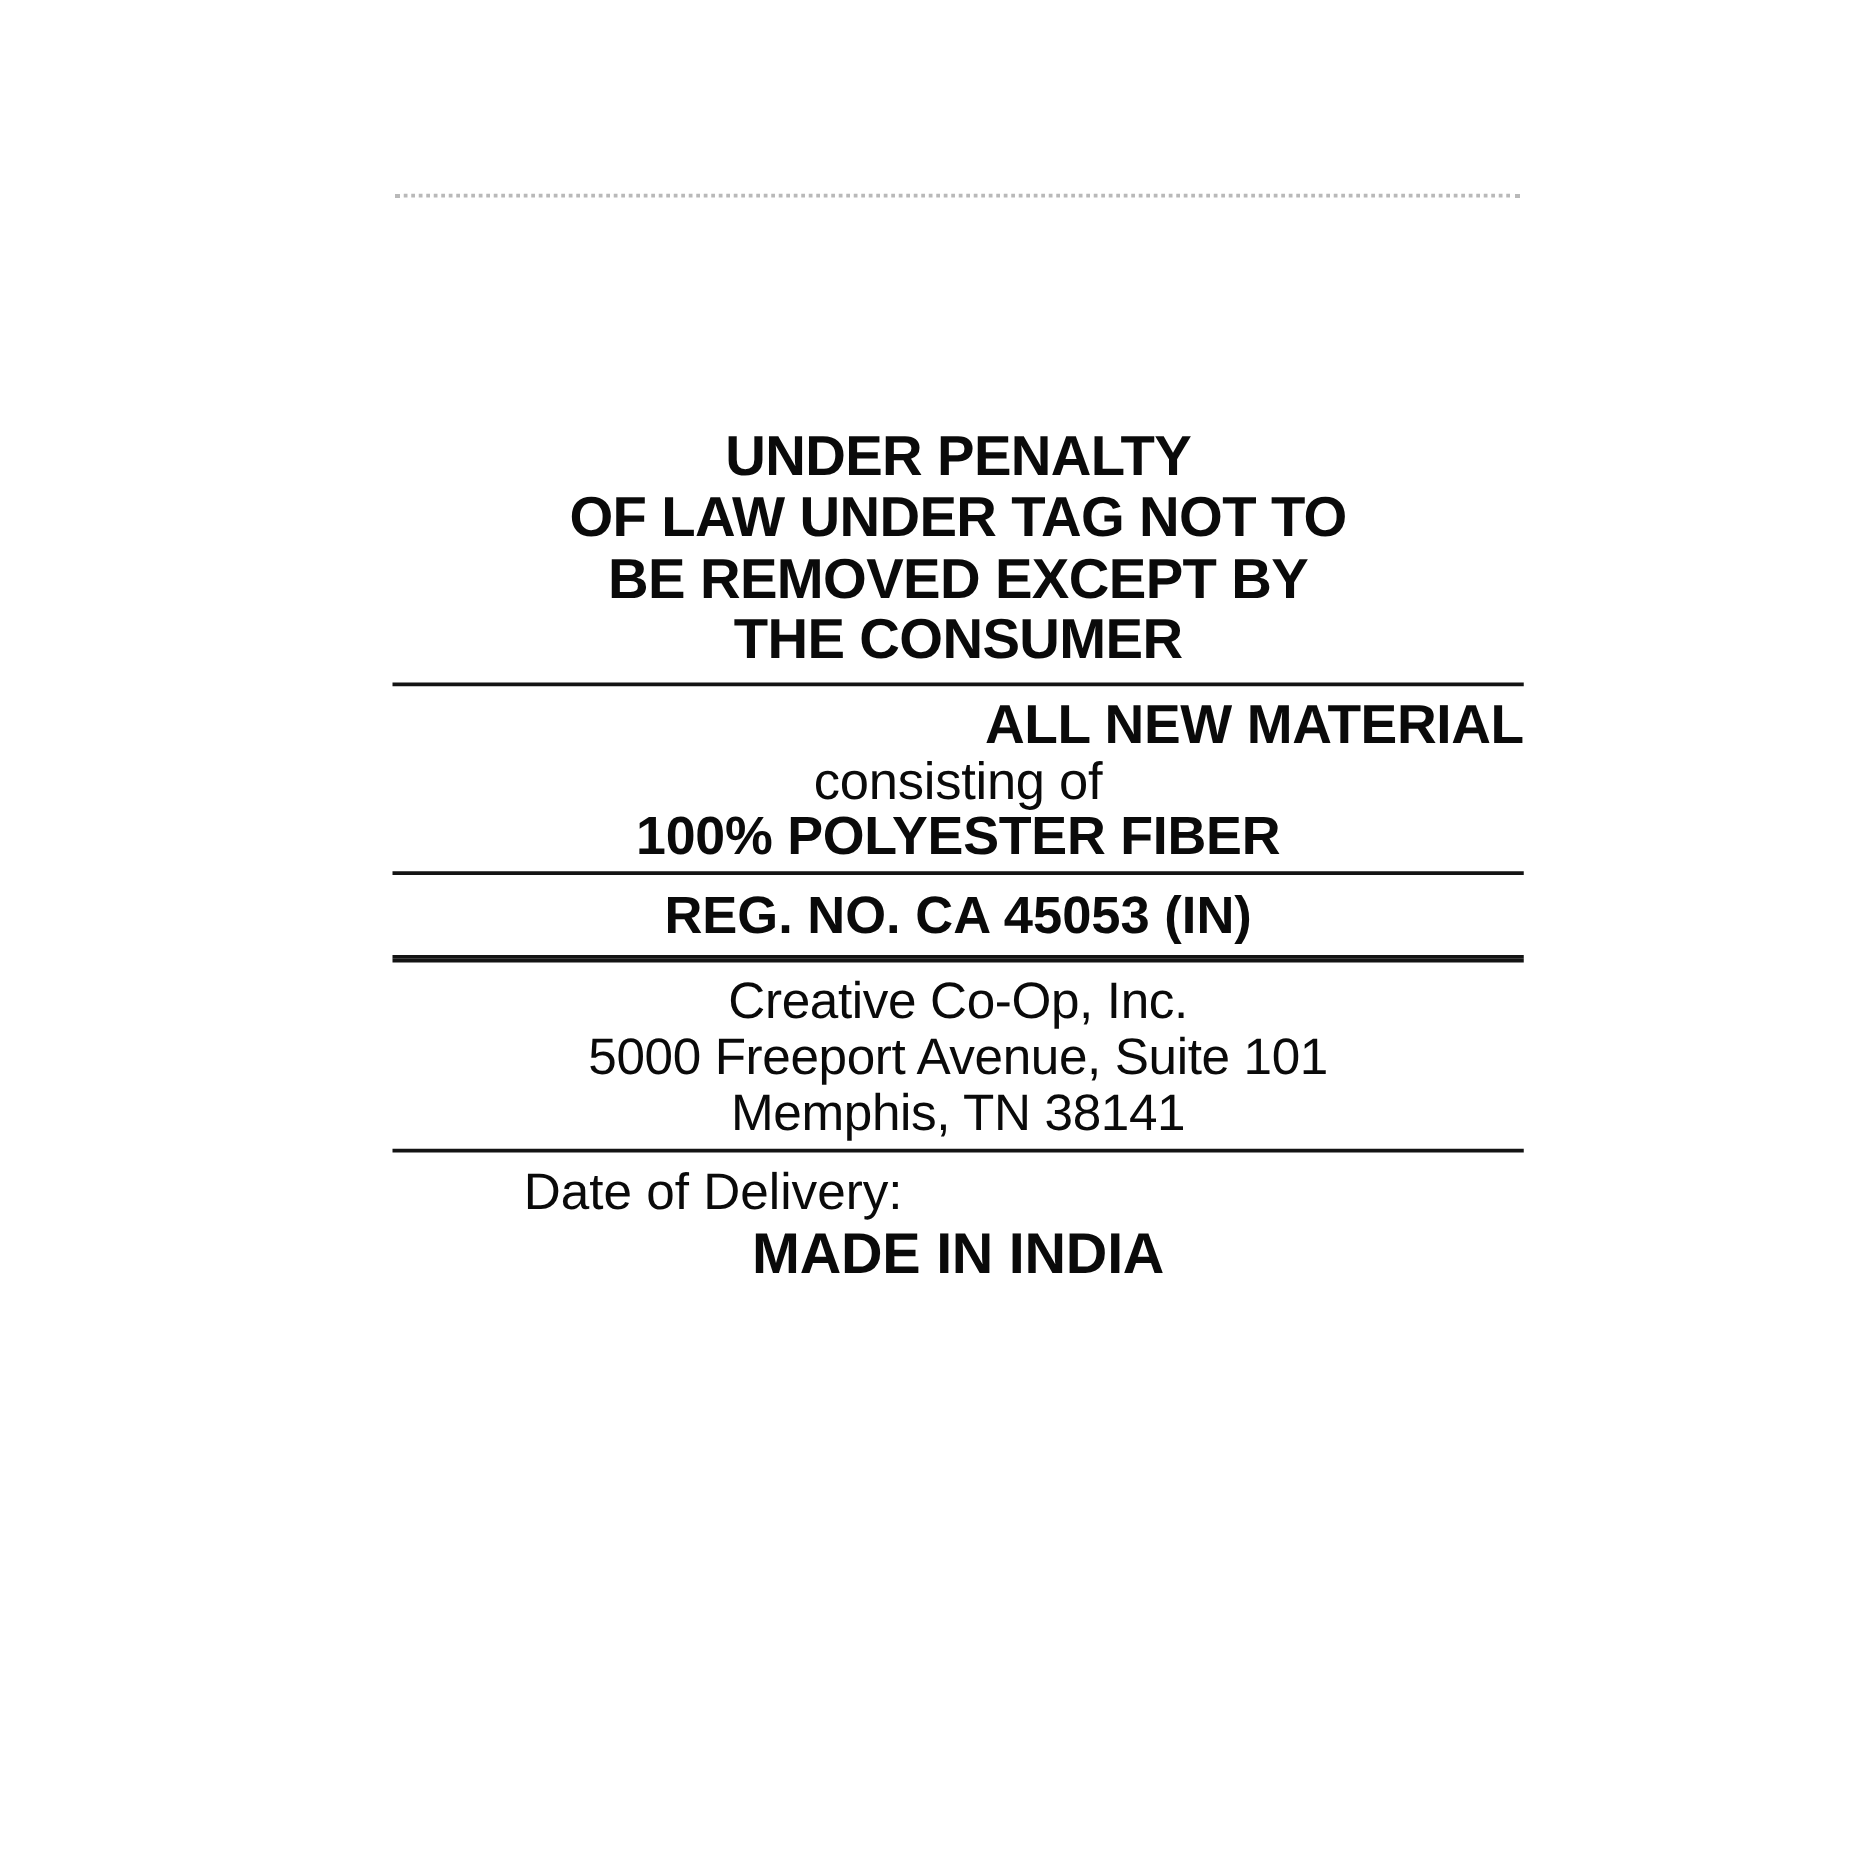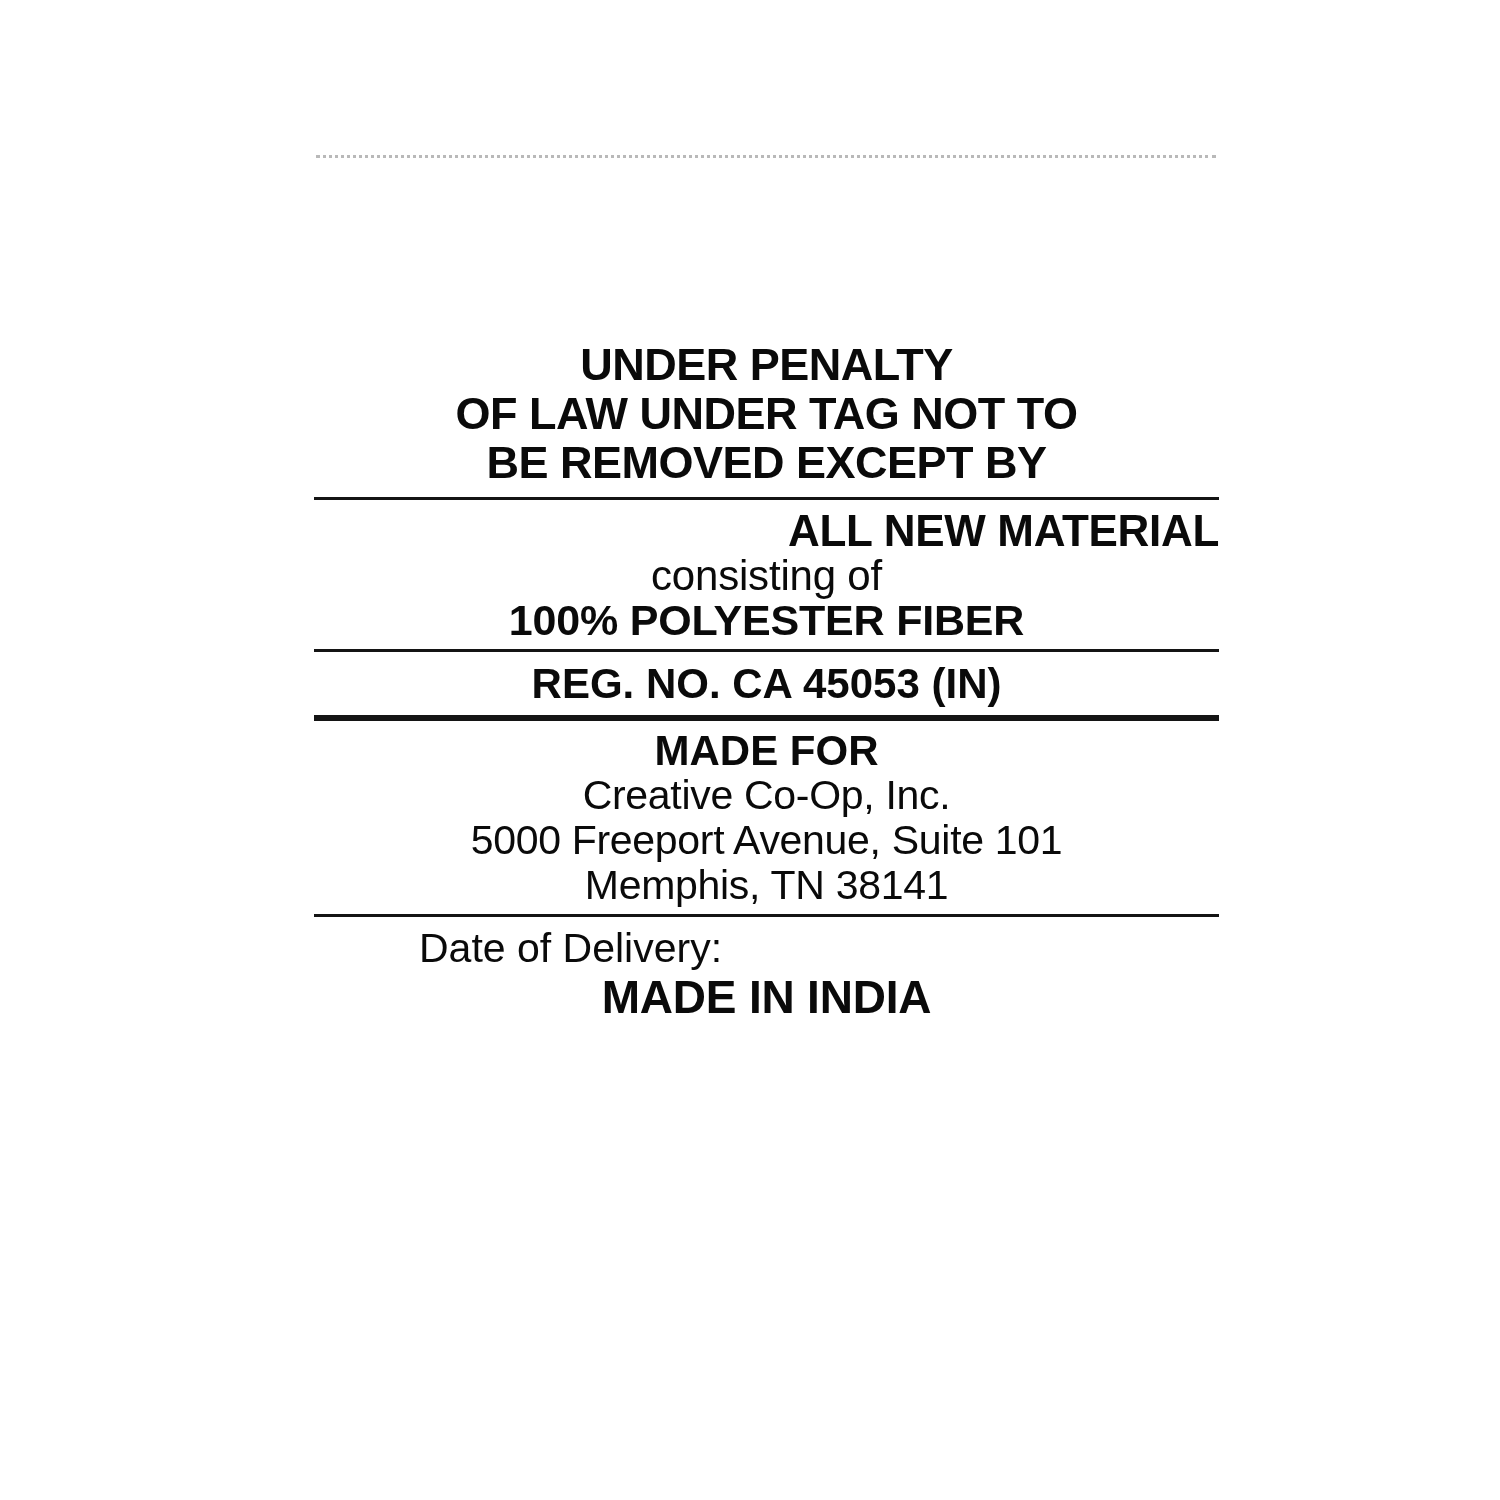--- a/index.html
+++ b/index.html
@@ -130,20 +130,21 @@
 <div class="tag">
 
   <div class="perforation"></div>
 
   <div class="label-body">
 
     <div class="block block-penalty headline">
       <span class="line">UNDER PENALTY</span>
       <span class="line">OF LAW UNDER TAG NOT TO</span>
       <span class="line">BE REMOVED EXCEPT BY</span>
+      <span class="line">THE CONSUMER</span>
     </div>
 
     <hr class="rule">
 
     <div class="block block-material">
       <span class="line big-bold">ALL NEW MATERIAL</span>
       <span class="line regular-mid">consisting of</span>
       <span class="line fiber">100% POLYESTER FIBER</span>
     </div>
 
@@ -152,21 +153,20 @@
     <div class="block block-reg">
       <span class="line reg">REG. NO.  CA 45053 (IN)</span>
     </div>
 
     <hr class="rule">
 
 
     <hr class="rule">
 
     <div class="block block-madefor">
-      <span class="line made-for-title">MADE FOR</span>
       <span class="line addr">Creative Co-Op, Inc.</span>
       <span class="line addr">5000 Freeport Avenue, Suite 101</span>
       <span class="line addr">Memphis, TN 38141</span>
     </div>
 
     <hr class="rule">
 
     <div class="block block-delivery">
       <span class="line delivery">Date of Delivery:</span>
       <span class="line origin">MADE IN INDIA</span>

